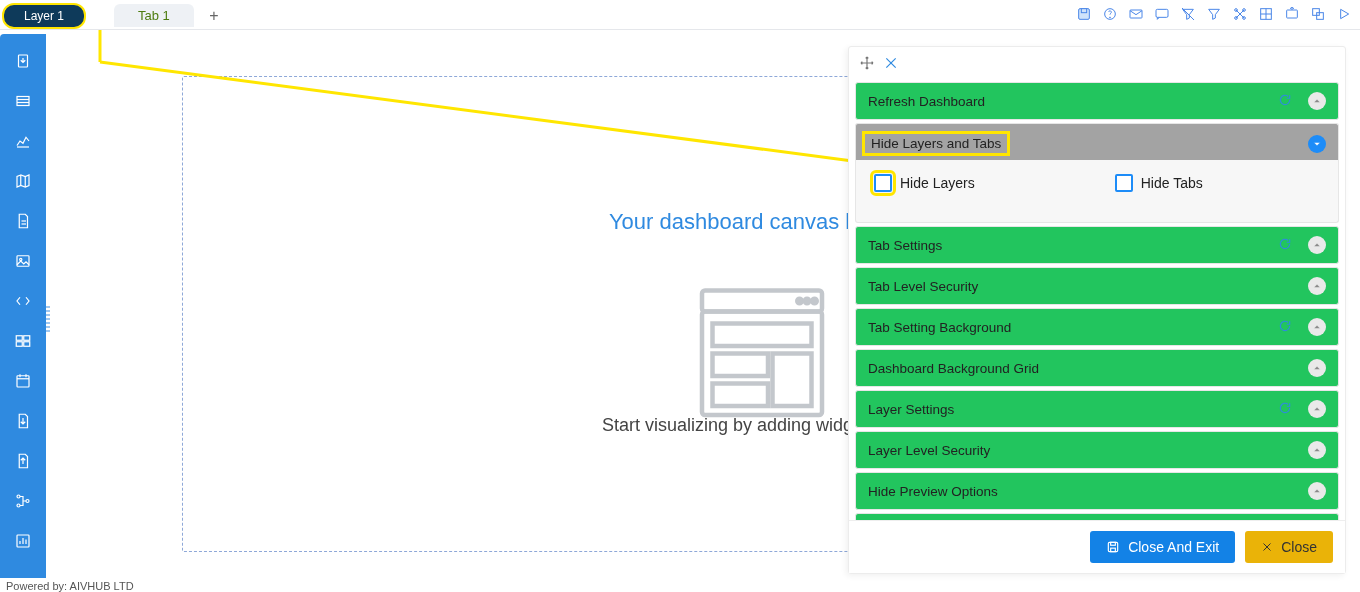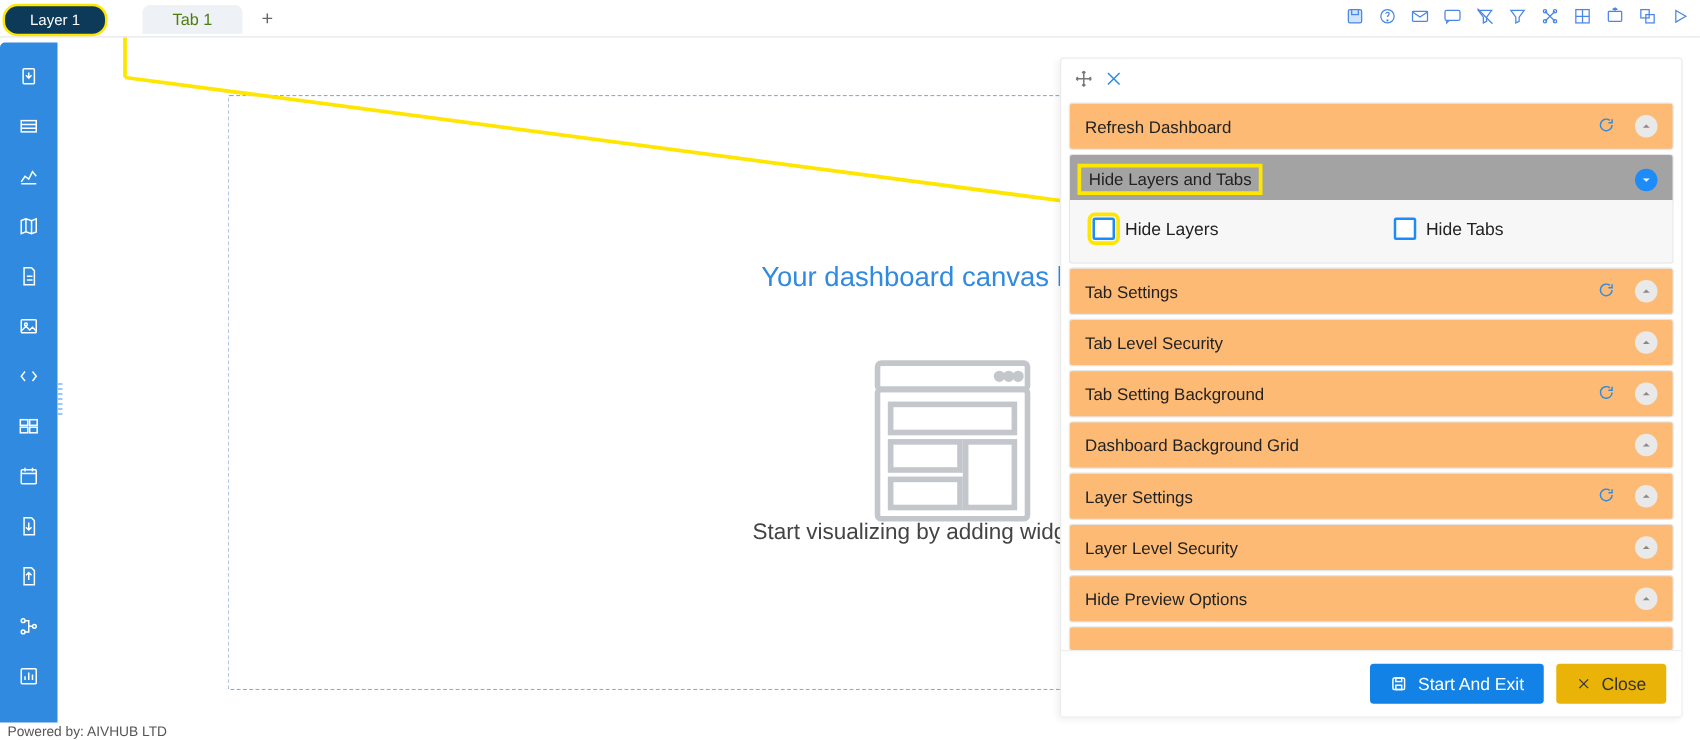--- a/index.html
+++ b/index.html
@@ -88,33 +88,33 @@
     padding: 6px 10px; border-radius: 3px;
   }
   .panel-head .hicon { width: 16px; height: 16px; cursor: pointer; }
   .panel-head .hicon svg { width: 16px; height: 16px; stroke: #777; fill: none; stroke-width: 1.8; }
   .panel-head .hicon.close svg { stroke: #2f8ae0; }
 
   .panel-body { flex: 1; overflow: hidden; }
   .sect {
     display: flex; align-items: center; justify-content: space-between;
     border: 1px solid #e6e6e6; border-radius: 3px;
-    background: #fdba74; font-size: 13.5px; color: #222;
+    background: #22c55e; font-size: 13.5px; color: #222;
     padding: 9px 12px; margin: 3px 6px; cursor: pointer;
   }
   .sect .sect-right { display: flex; align-items: center; gap: 16px; }
   .sect .refresh svg { width: 14px; height: 14px; stroke: #2f8ae0; fill: none; stroke-width: 2; }
   .sect .chev { width: 18px; height: 18px; border-radius: 50%; background: #e9e9e9; display:flex; align-items:center; justify-content:center; }
   .sect .chev svg { width: 10px; height: 10px; stroke: #888; fill: #888; }
   .sect .chev.blue { background: #1d8cf8; }
   .sect .chev.blue svg { stroke: #fff; fill: #fff; }
 
   .sect-content {
     background: #f7f7f7; border: 1px solid #e6e6e6; border-top: none; border-radius: 0 0 3px 3px;
-    margin: -3px 6px 3px 6px; padding: 14px 18px 18px 18px;
+    margin: -3px 6px 3px 6px; padding: 14px 18px 30px 18px;
     display: flex; gap: 140px; font-size: 14px; color: #222;
   }
   .chkwrap { display: flex; align-items: center; gap: 8px; }
   .chk {
     width: 18px; height: 18px; border: 2px solid #1d8cf8; border-radius: 2px; background: #fff;
   }
   .chk.highlight { outline: 3px solid #ffe600; outline-offset: 1px; }
 
   .highlight-sect-label {
     border: 3px solid #ffe600; padding: 2px 6px; margin: -2px -6px;
@@ -455,21 +455,21 @@
 
   </div>
 
   <div class="panel-foot">
     <button class="btn btn-primary">
       <svg viewBox="0 0 24 24">
           <rect x="4" y="4" width="16" height="16" rx="2"></rect>
           <rect x="8" y="4" width="8" height="5"></rect>
           <rect x="8" y="14" width="8" height="6"></rect>
         </svg>
-      <span>Start And Exit</span>
+      <span>Close And Exit</span>
     </button>
     <button class="btn btn-default">
       <svg viewBox="0 0 24 24">
           <line x1="5" y1="5" x2="19" y2="19"></line>
           <line x1="19" y1="5" x2="5" y2="19"></line>
         </svg>
       <span>Close</span>
     </button>
   </div>
 </div>

